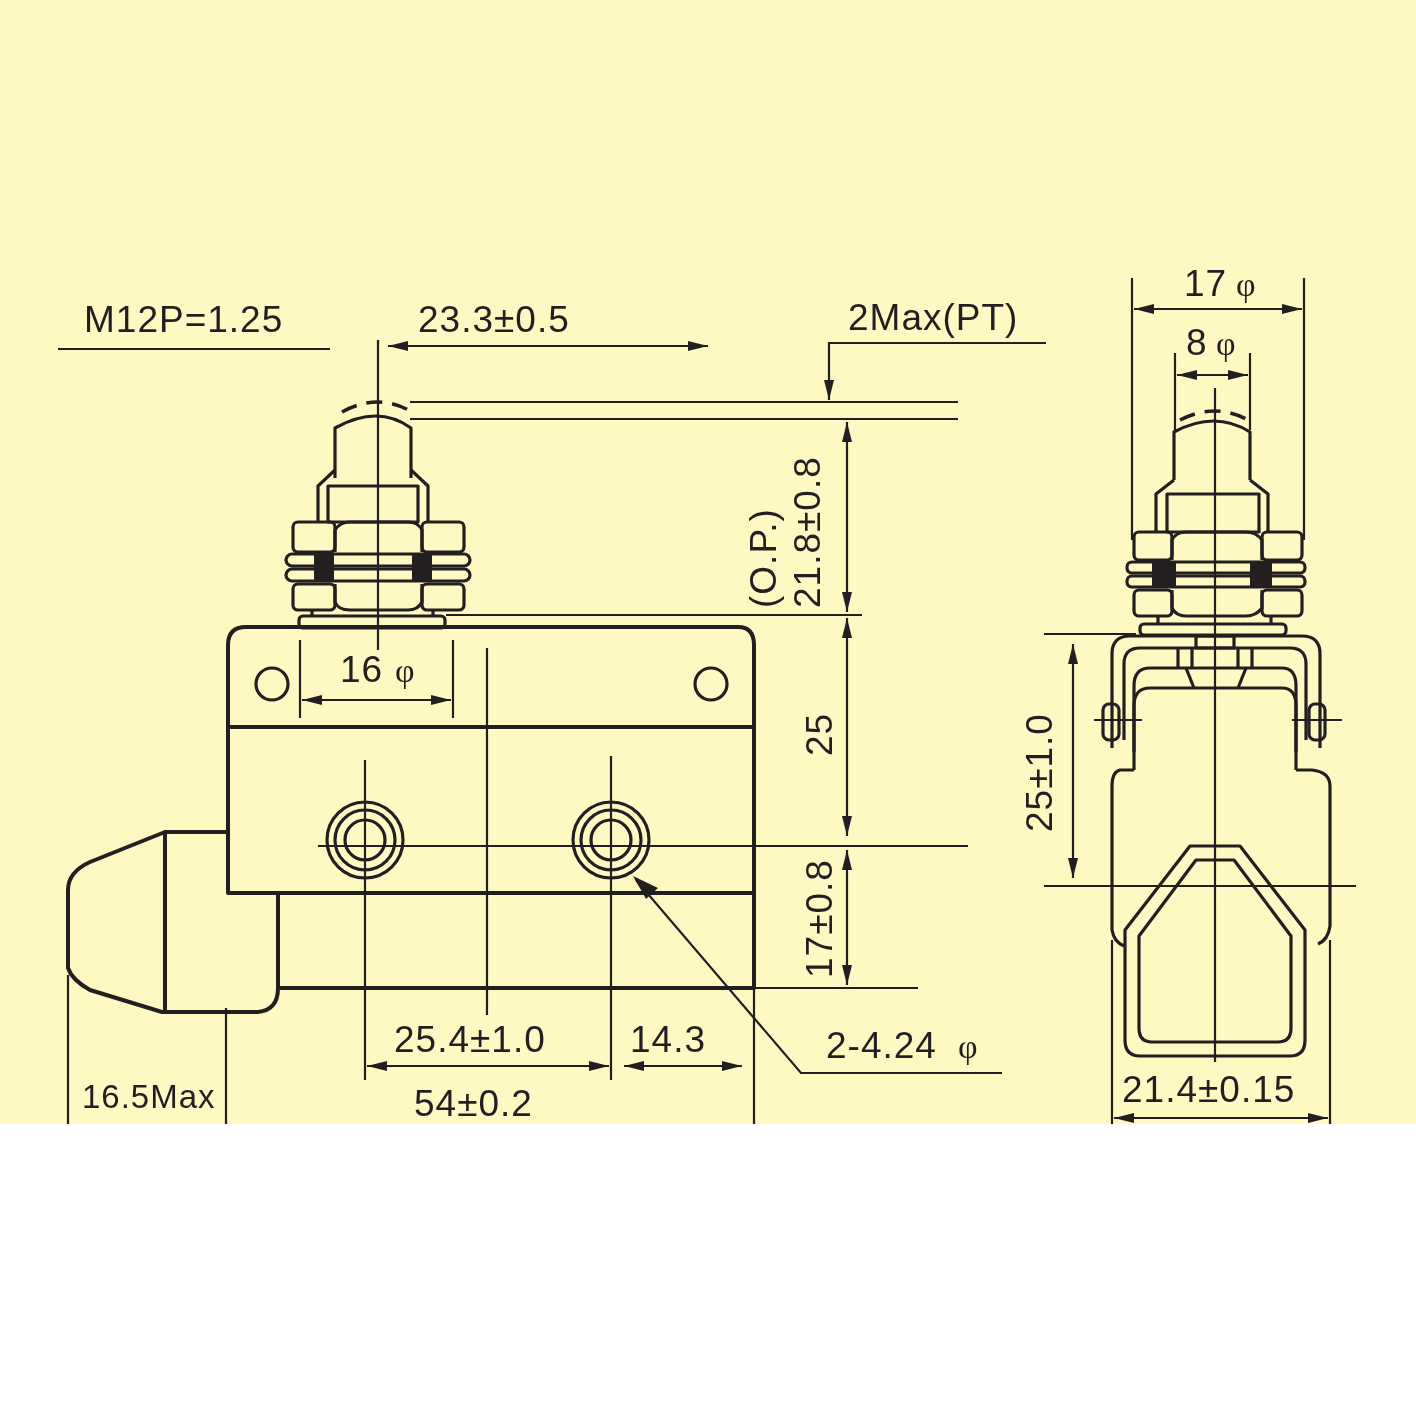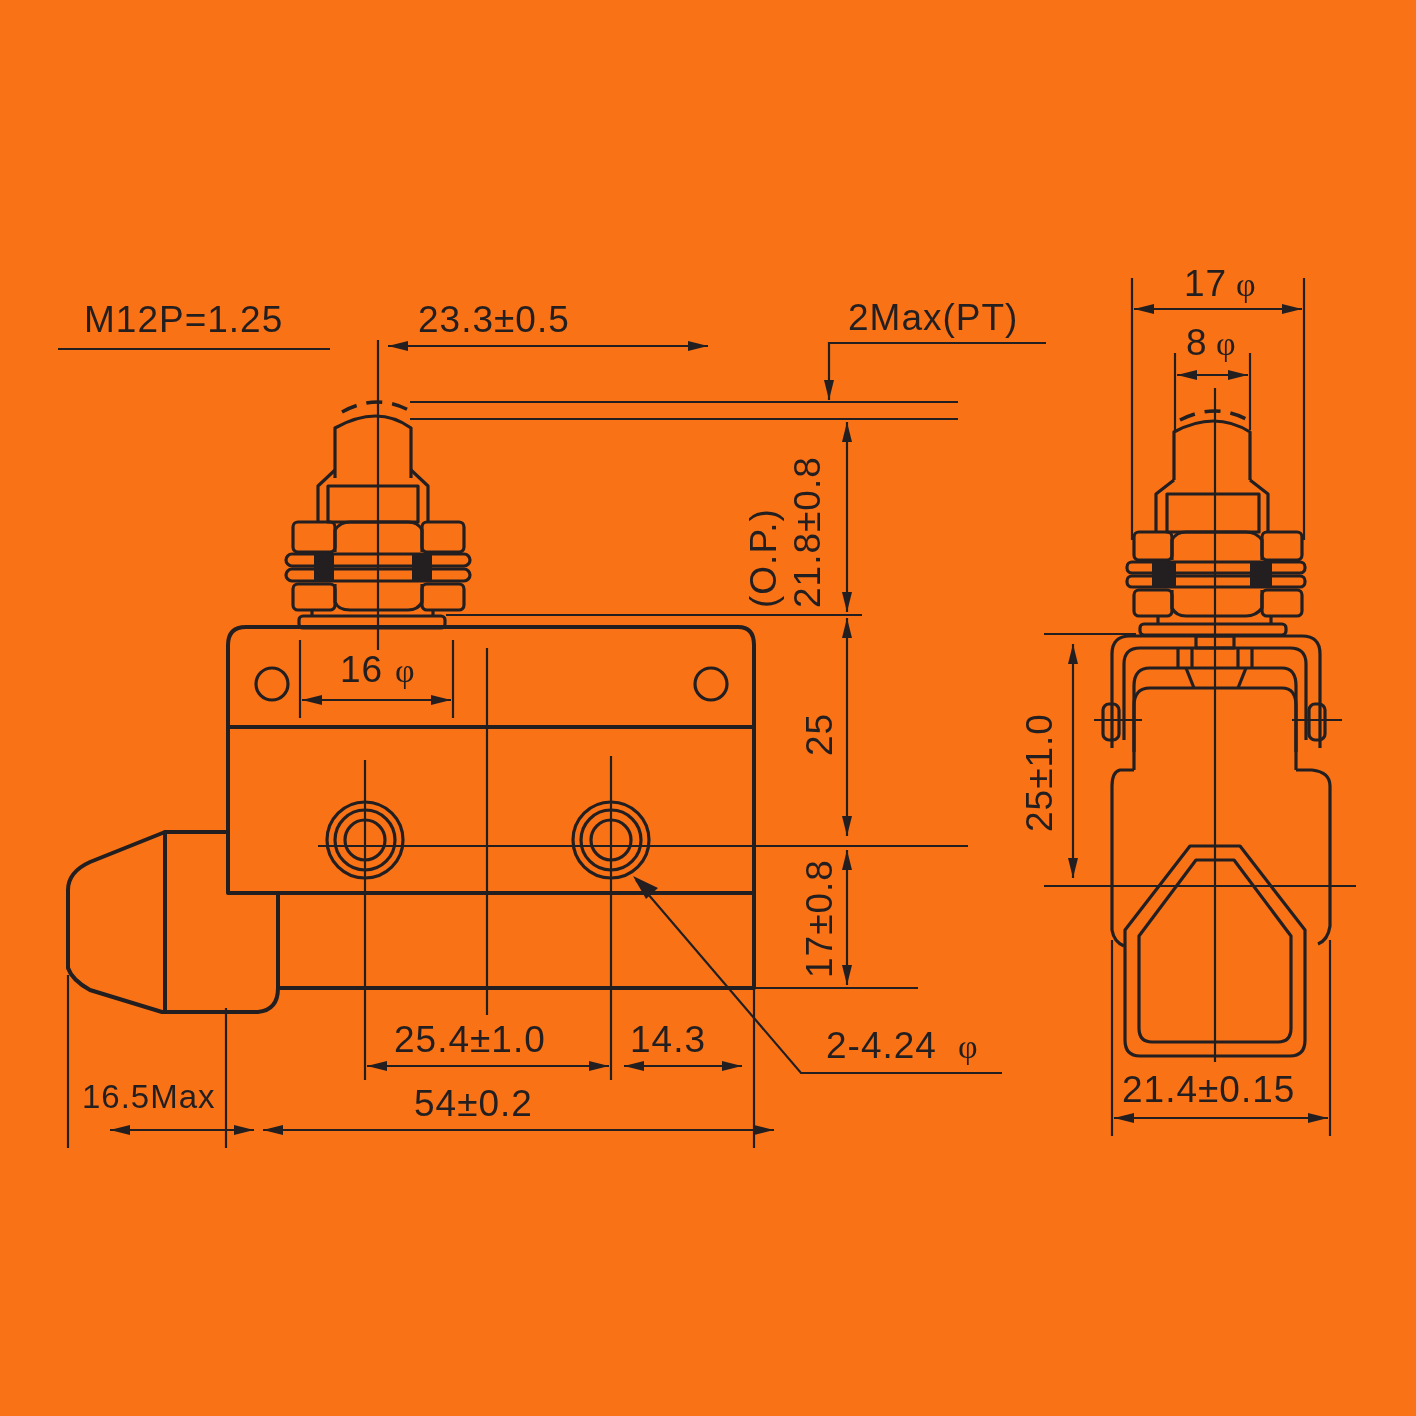--- a/index.html
+++ b/index.html
@@ -1,16 +1,16 @@
 <!DOCTYPE html>
 <html><head>
   <meta charset="utf-8">
   <style>
     html, body { margin: 0; padding: 0; background: #ffffff; }
-    #canvas { width: 1416px; height: 1416px; position: relative; background: #f97316; }
+    #canvas { width: 1416px; height: 1124px; position: relative; background: #fef9c3; }
     svg { position: absolute; left: 0; top: 0; }
     .thick { stroke: #231f20; stroke-width: 4; fill: none; stroke-linejoin: round; stroke-linecap: round; }
     .med { stroke: #231f20; stroke-width: 3.2; fill: none; stroke-linejoin: round; }
     .thin { stroke: #231f20; stroke-width: 2.2; fill: none; }
     .dash { stroke: #231f20; stroke-width: 3.5; fill: none; stroke-dasharray: 16 10; }
     .fill { fill: #231f20; stroke: none; }
     .lbl { font-family: "Liberation Sans", sans-serif; font-size: 37px; fill: #231f20; letter-spacing: 1px; }
     .phi { font-family: "Liberation Serif", serif; font-size: 34px; fill: #231f20; }
   </style>
 </head>

